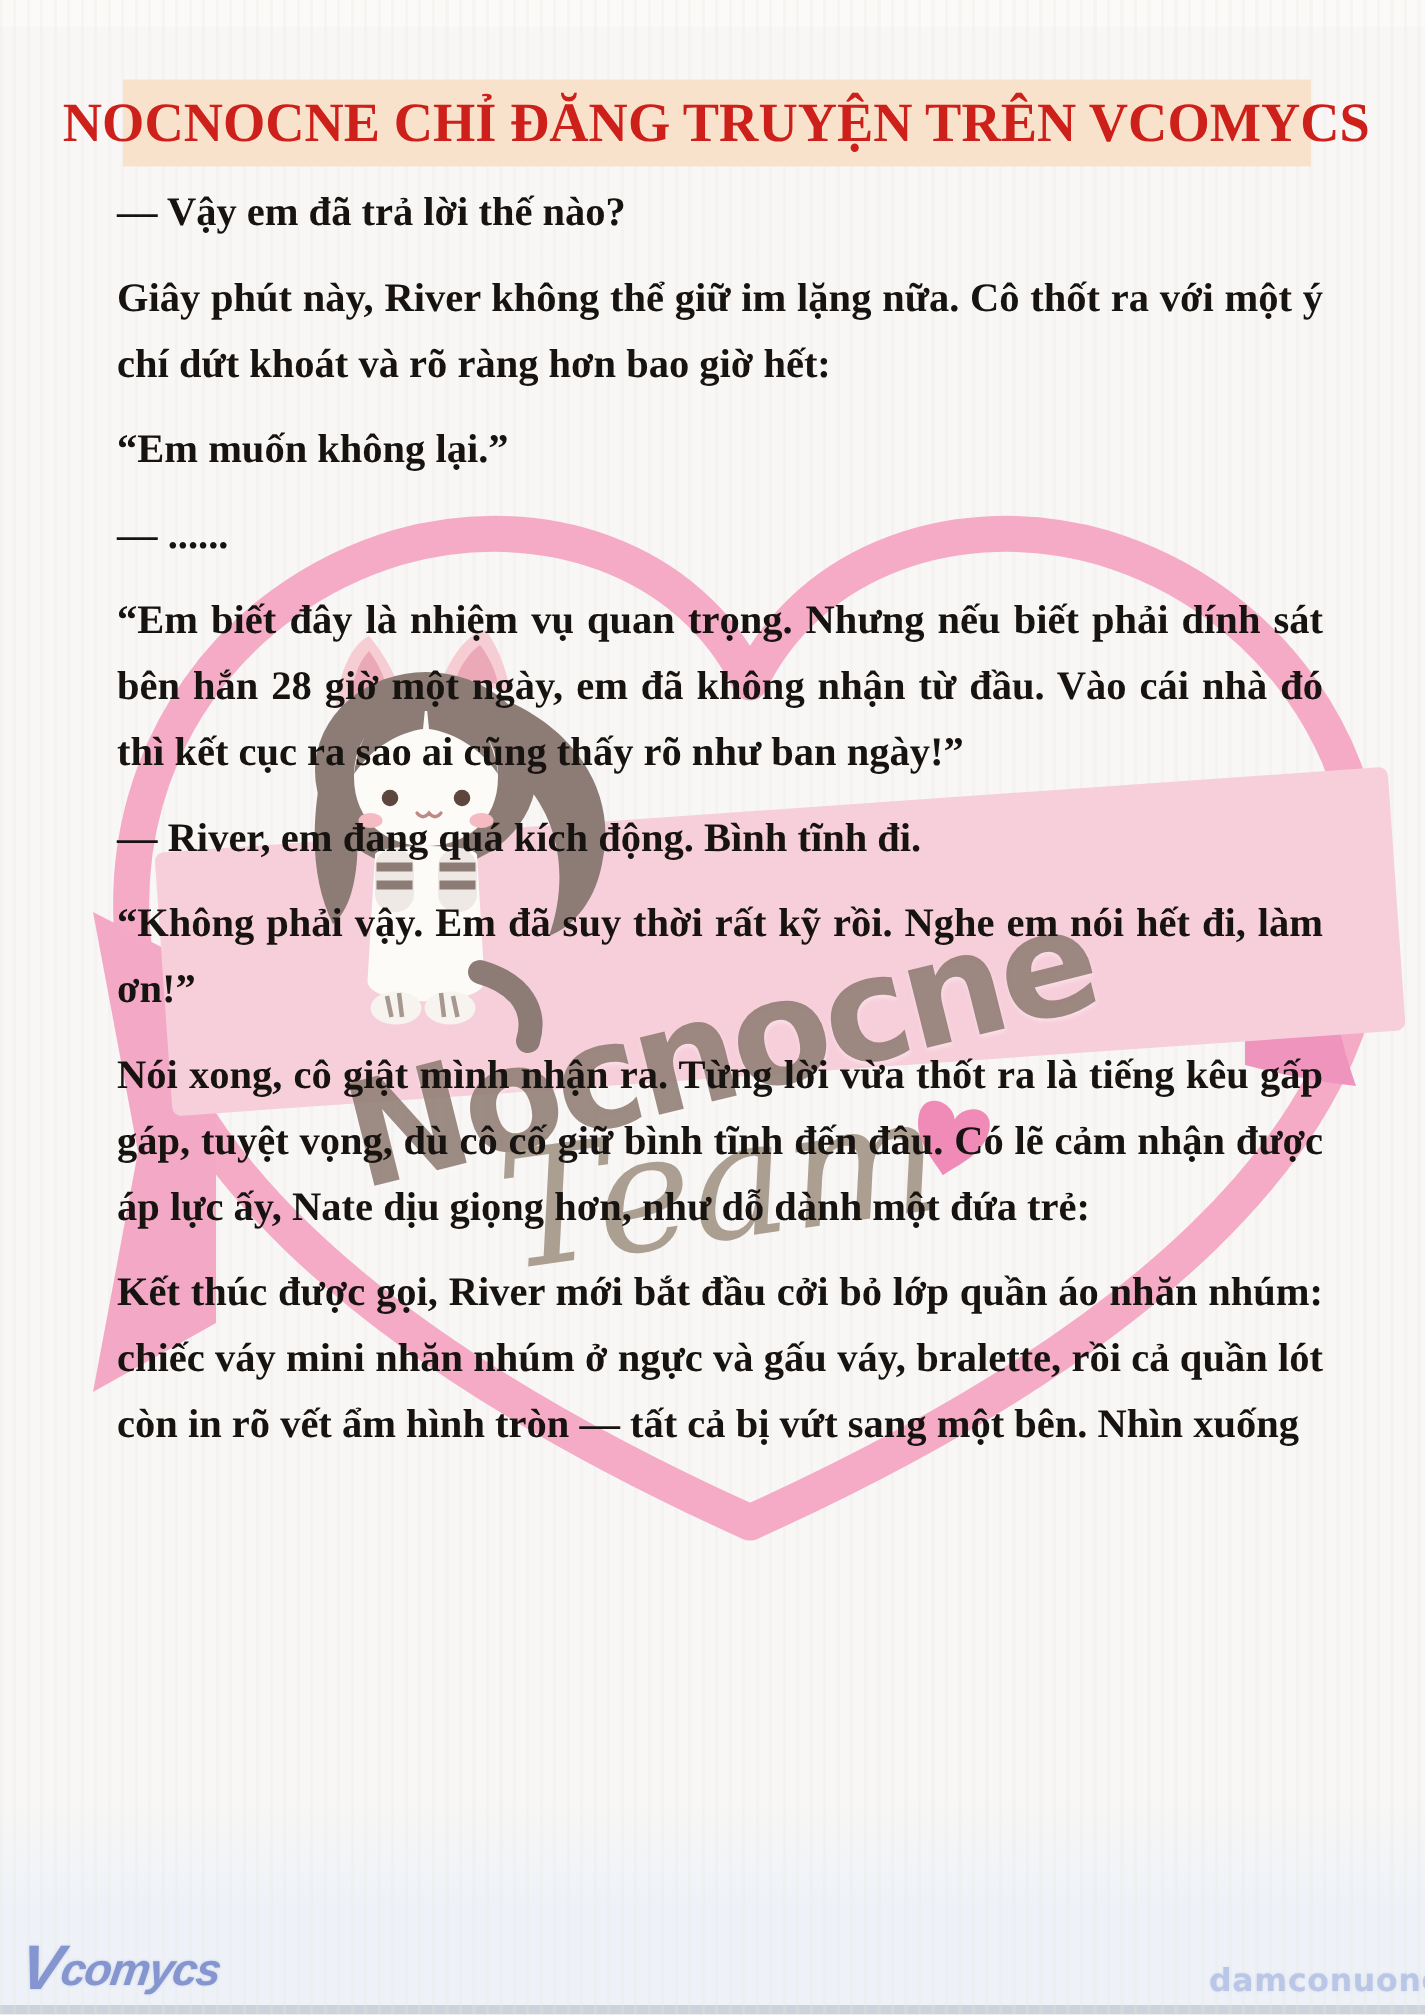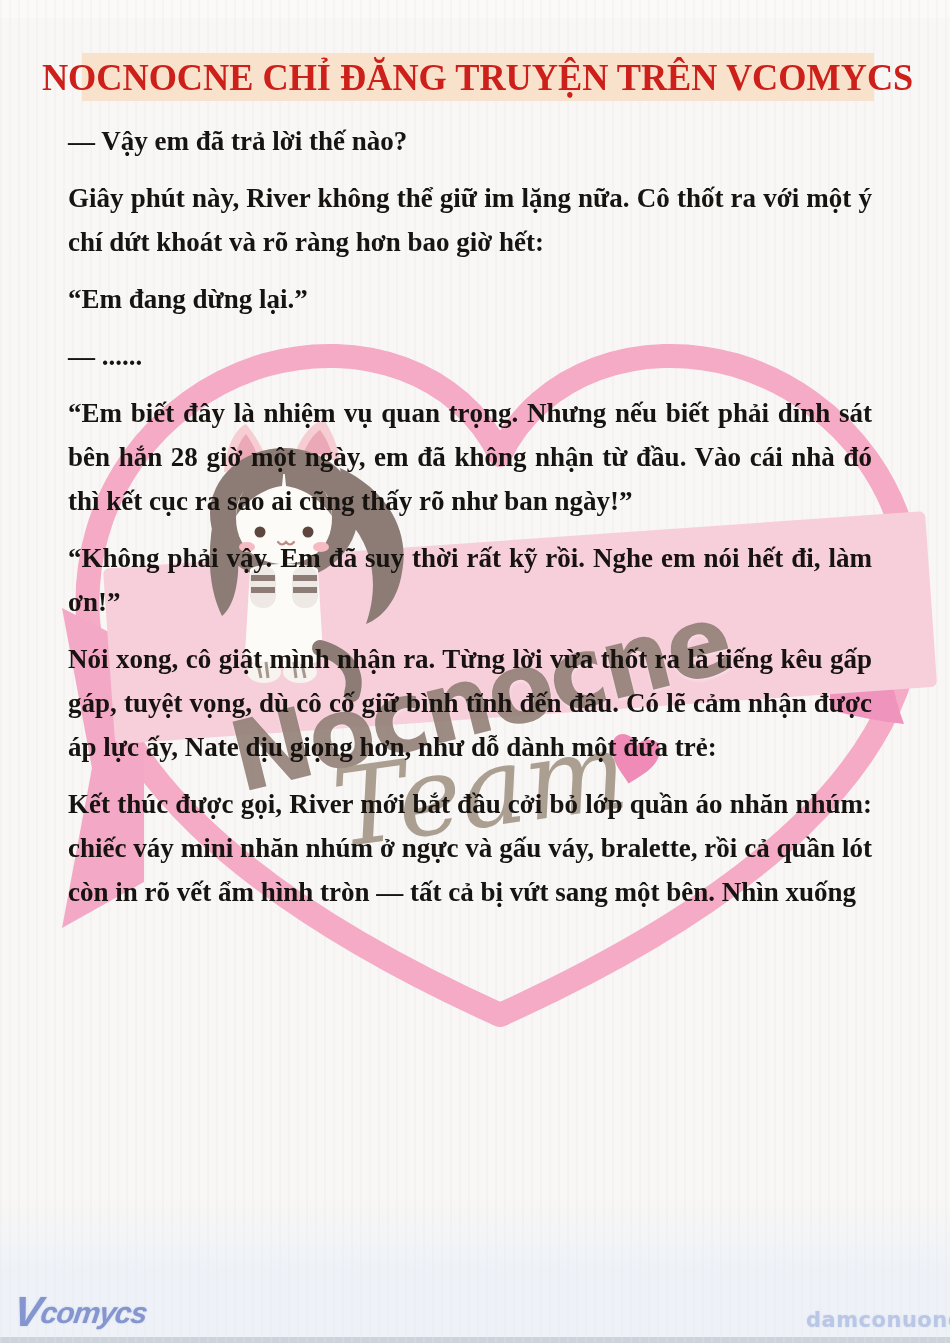--- a/index.html
+++ b/index.html
@@ -29,33 +29,33 @@
     position:absolute;left:300px;top:736px;width:360px;
     font-family:"DejaVu Serif",serif;font-style:italic;
     font-size:108px;line-height:1;text-align:center;
     color:rgba(158,143,128,.85);
     transform:rotate(-8deg);
   }
   .cat{position:absolute;left:200px;top:420px;width:215px;height:285px;}
 
   
   .banner{
-    position:absolute;left:82px;top:53px;width:792px;height:48px;
+    position:absolute;left:82px;top:53px;width:792px;height:58px;
     background:#f9e2cc;
     display:flex;align-items:center;justify-content:center;
   }
   .banner span{
     font-family:"Liberation Serif",serif;font-weight:700;
     font-size:37px;color:#ce201a;white-space:nowrap;
     transform:scaleX(.98);
   }
 
   
   .story{
-    position:absolute;left:68px;top:119px;width:804px;
+    position:absolute;left:78px;top:119px;width:804px;
     font-size:27px;font-weight:600;line-height:44px;color:#171310;
     text-align:justify;
   }
   .story p{margin:0 0 13px 0;}
 
   
   .vcomycs{
     position:absolute;left:14px;top:1291px;
     font-family:"Liberation Sans",sans-serif;font-weight:bold;font-style:italic;
     font-size:30px;color:#8495cf;letter-spacing:-1px;
@@ -136,26 +136,27 @@
     <span>NOCNOCNE CHỈ ĐĂNG TRUYỆN TRÊN VCOMYCS</span>
   </div>
 
   <div class="story">
 
       <p>— Vậy em đã trả lời thế nào?</p>
 
 
       <p>Giây phút này, River không thể giữ im lặng nữa. Cô thốt ra với một ý chí dứt khoát và rõ ràng hơn bao giờ hết:</p>
 
-      <p>“Em đang dừng lại.”</p>
+      <p>“Em muốn không lại.”</p>
 
       <p>— ......</p>
 
       <p>“Em biết đây là nhiệm vụ quan trọng. Nhưng nếu biết phải dính sát bên hắn 28 giờ một ngày, em đã không nhận từ đầu. Vào cái nhà đó thì kết cục ra sao ai cũng thấy rõ như ban ngày!”</p>
 
+      <p>— River, em đang quá kích động. Bình tĩnh đi.</p>
 
       <p>“Không phải vậy. Em đã suy thời rất kỹ rồi. Nghe em nói hết đi, làm ơn!”</p>
 
       <p>Nói xong, cô giật mình nhận ra. Từng lời vừa thốt ra là tiếng kêu gấp gáp, tuyệt vọng, dù cô cố giữ bình tĩnh đến đâu. Có lẽ cảm nhận được áp lực ấy, Nate dịu giọng hơn, như dỗ dành một đứa trẻ:</p>
 
 
 
       <p>Kết thúc được gọi, River mới bắt đầu cởi bỏ lớp quần áo nhăn nhúm: chiếc váy mini nhăn nhúm ở ngực và gấu váy, bralette, rồi cả quần lót còn in rõ vết ẩm hình tròn — tất cả bị vứt sang một bên. Nhìn xuống</p>
     </div>
 

